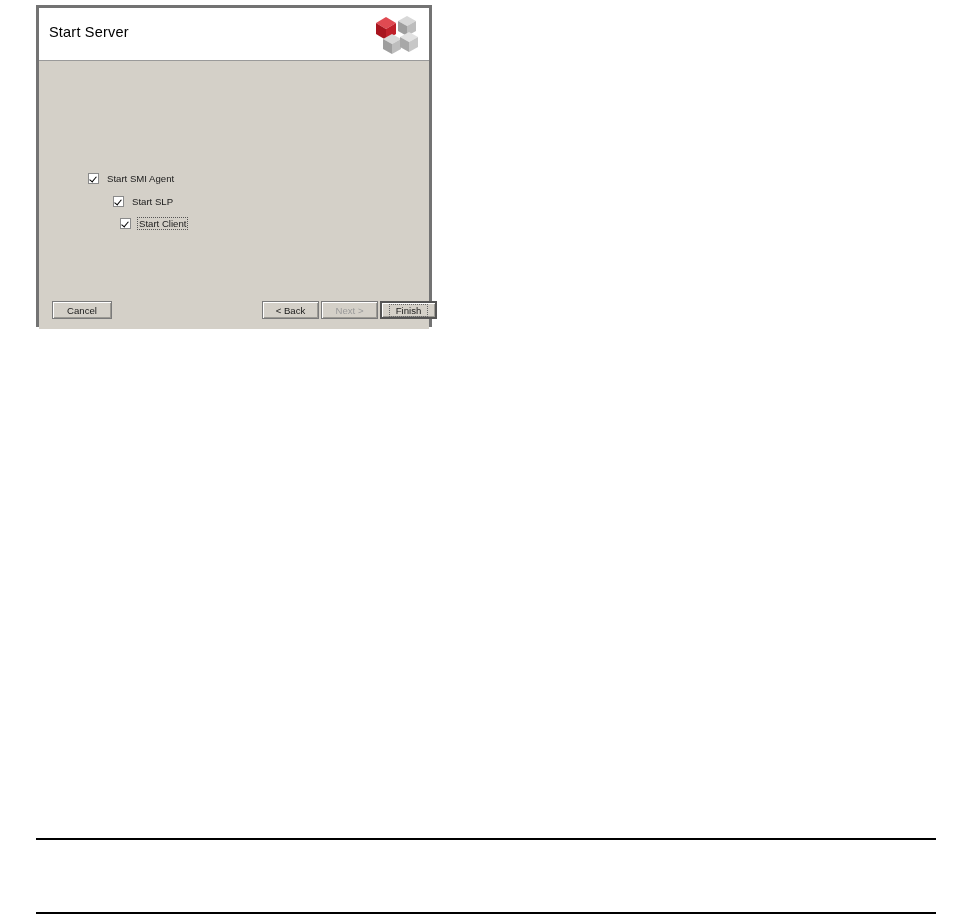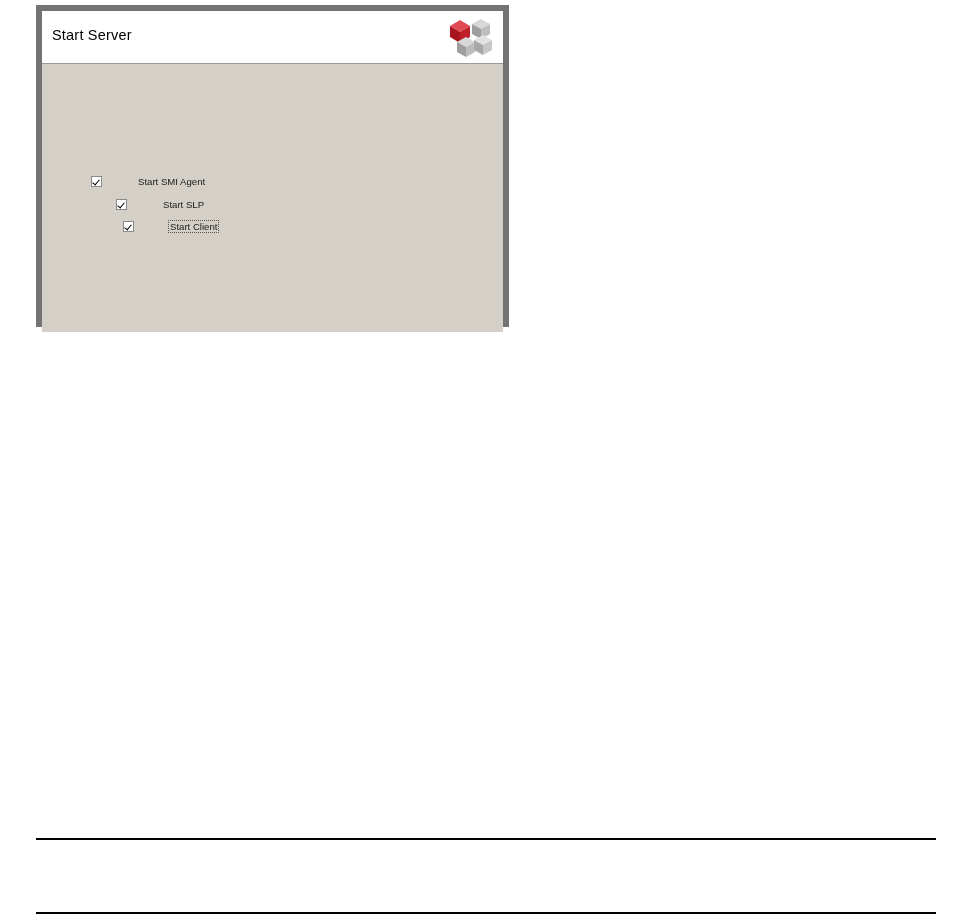--- a/index.html
+++ b/index.html
@@ -14,23 +14,23 @@
     font-family: "Liberation Sans", sans-serif;
     color: #000000;
     overflow: hidden;
   }
 
   
   #dialog {
     position: absolute;
     left: 36px;
     top: 5px;
-    width: 473px;
+    width: 396px;
     height: 322px;
-    border: 6px solid #737373;
+    border: 3px solid #737373;
     background: #be185d;
     box-sizing: border-box;
   }
 
   
   .titlebar {
     position: relative;
     height: 53px;
     background: #ffffff;
     border-bottom: 1px solid #9a9a9a;
@@ -71,21 +71,20 @@
   }
   .instructions div {
     white-space: nowrap;
   }
 
   
   .cb-row {
     position: absolute;
     display: flex;
     align-items: center;
-    gap: 28px;
   }
   .cb-row.row0 { left: 49px; top: 111px; }
   .cb-row.row1 { left: 74px; top: 134px; text-align: right; }
   .cb-row.row2 { left: 49px; top: 156px; padding-left: 32px; }
 
   .checkbox {
     width: 11px;
     height: 11px;
     border: 1px solid #8a8a8a;
     background: #ffffff;
@@ -211,18 +210,32 @@
     <div class="cb-row row1">
       <span class="checkbox checked"></span>
       <span class="cb-label">Start SLP</span>
     </div>
 
     <div class="cb-row row2">
       <span class="checkbox checked"></span>
       <span class="cb-label focused">Start Client</span>
     </div>
 
+    <div class="buttons">
+      <div class="btn btn-cancel">
+        <span>Cancel</span>
+      </div>
+      <div class="btn btn-back">
+        <span>&lt; Back</span>
+      </div>
+      <div class="btn btn-next disabled">
+        <span>Next &gt;</span>
+      </div>
+      <div class="btn btn-finish">
+        <span class="inner">Finish</span>
+      </div>
+    </div>
 
   </div>
 </div>
 
 <div class="rule rule-1"></div>
 <div class="rule rule-2"></div>
 
 </body></html>

